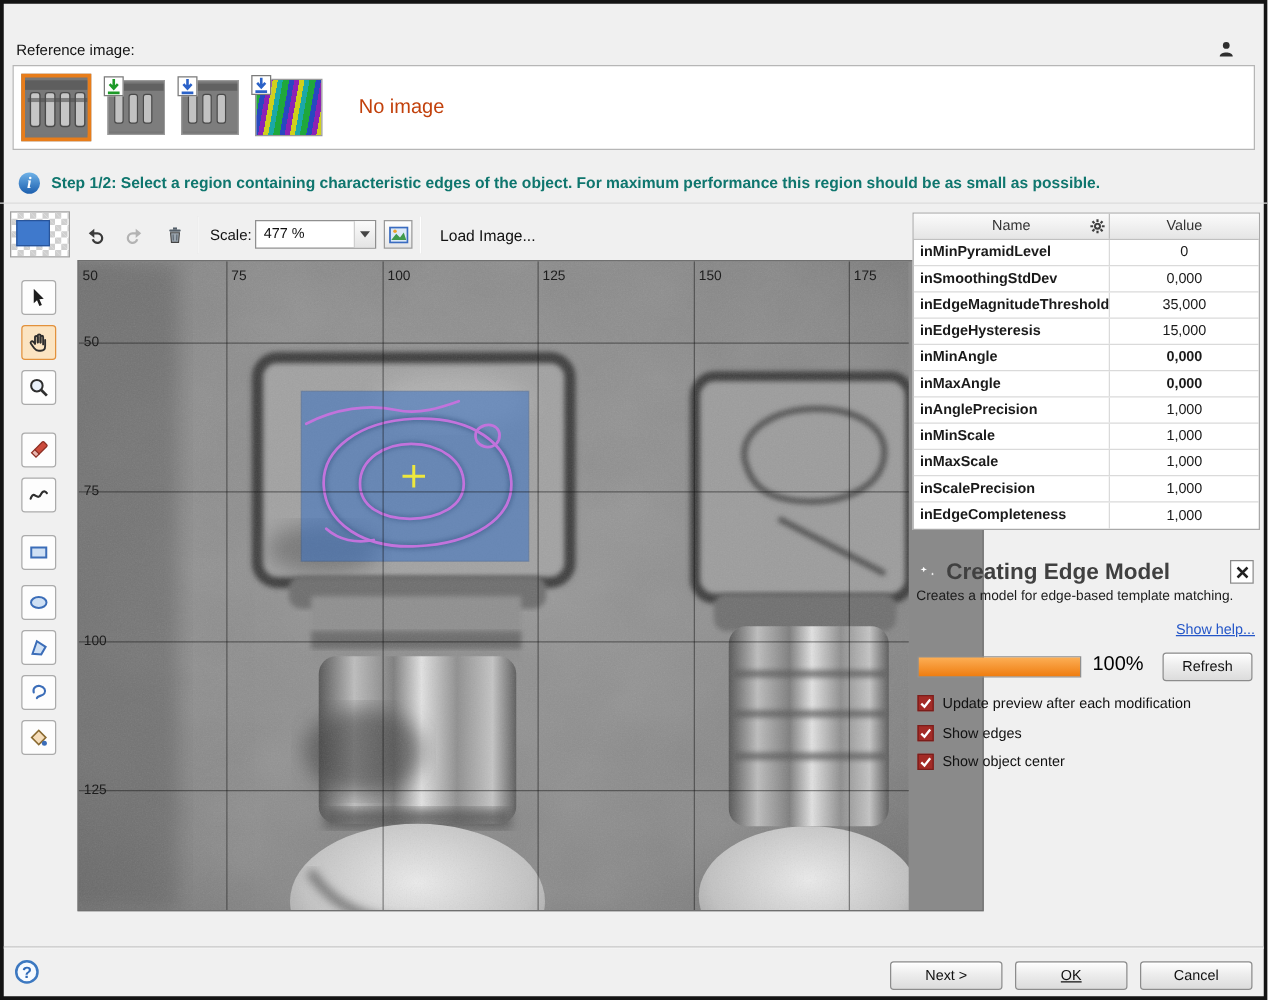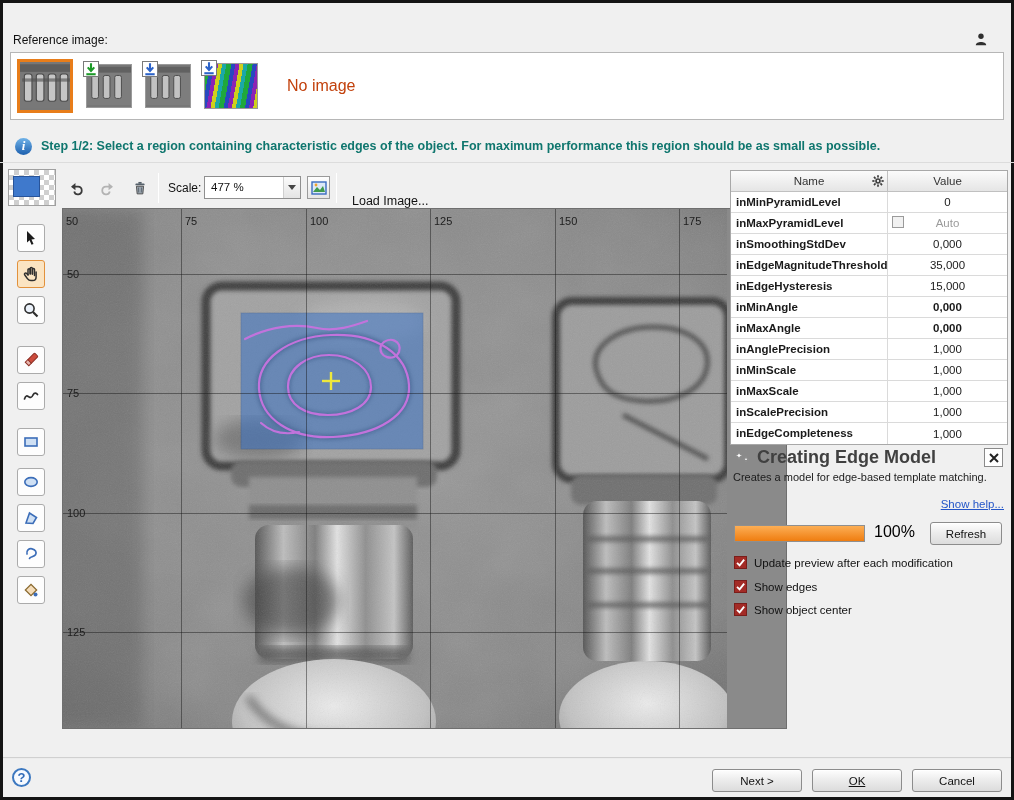--- a/index.html
+++ b/index.html
@@ -43,21 +43,21 @@
   .tbtn{position:absolute;width:28px;height:28px;display:flex;align-items:center;justify-content:center;background:transparent;border:none;}
   .vsep{position:absolute;top:173px;width:1px;height:30px;background:#c9c9c9;border-right:1px solid #fff;}
   .scalelabel{position:absolute;left:168px;top:181px;font-size:12px;color:#111;}
   .combo{position:absolute;left:204px;top:176px;width:97px;height:23px;background:#fff;border:1px solid #8f8f8f;display:flex;}
   .combo-text{flex:1;font-size:11.5px;color:#111;padding:4px 0 0 6px;}
   .combo-arrow{width:17px;border-left:1px solid #cfcfcf;background:linear-gradient(#fbfbfb,#e4e4e4);
     display:flex;align-items:center;justify-content:center;}
   .combo-arrow i{width:0;height:0;border-left:4px solid transparent;border-right:4px solid transparent;border-top:5px solid #444;}
   .fitbtn{position:absolute;left:307px;top:176px;width:23px;height:23px;border:1px solid #9a9a9a;
     background:linear-gradient(#fefefe,#e6e6e6);display:flex;align-items:center;justify-content:center;}
-  .loadimg{position:absolute;left:346px;top:181px;font-size:12.5px;color:#111;background:none;border:none;margin-top:12px;}
+  .loadimg{position:absolute;left:346px;top:181px;font-size:12.5px;color:#111;background:none;border:none;}
   
   .pal{position:absolute;left:17px;width:28px;height:28px;background:#fdfdfd;border:1px solid #ababab;
     border-radius:3px;display:flex;align-items:center;justify-content:center;}
   .pal.active{background:#fbe4c2;border:1px solid #e2913c;}
   
   .canvas{position:absolute;left:62px;top:208px;width:725px;height:521px;border:1px solid #6f6f6f;overflow:hidden;background:#8a8a8a;}
   .canvas svg.scene{position:absolute;left:0;top:0;}
   .gv{position:absolute;top:0;height:519px;width:1px;background:rgba(20,20,20,.45);}
   .gh{position:absolute;left:0;width:664px;height:1px;background:rgba(20,20,20,.45);}
   .xt{position:absolute;top:6px;font-size:11px;color:#1d1d1d;}
@@ -425,27 +425,20 @@
       </div>
       <div class="vh">Value</div>
     </div>
     <div class="prow">
       <div class="pname">inMinPyramidLevel</div>
       <div class="pval">
           <span>0</span>
         </div>
     </div>
     <div class="prow">
-      <div class="pname">inMaxPyramidLevel</div>
-      <div class="pval">
-        <span class="dis-check"></span>
-        <span class="muted">Auto</span>
-      </div>
-    </div>
-    <div class="prow">
       <div class="pname">inSmoothingStdDev</div>
       <div class="pval">
           <span>0,000</span>
         </div>
     </div>
     <div class="prow">
       <div class="pname">inEdgeMagnitudeThreshold</div>
       <div class="pval">
           <span>35,000</span>
         </div>

